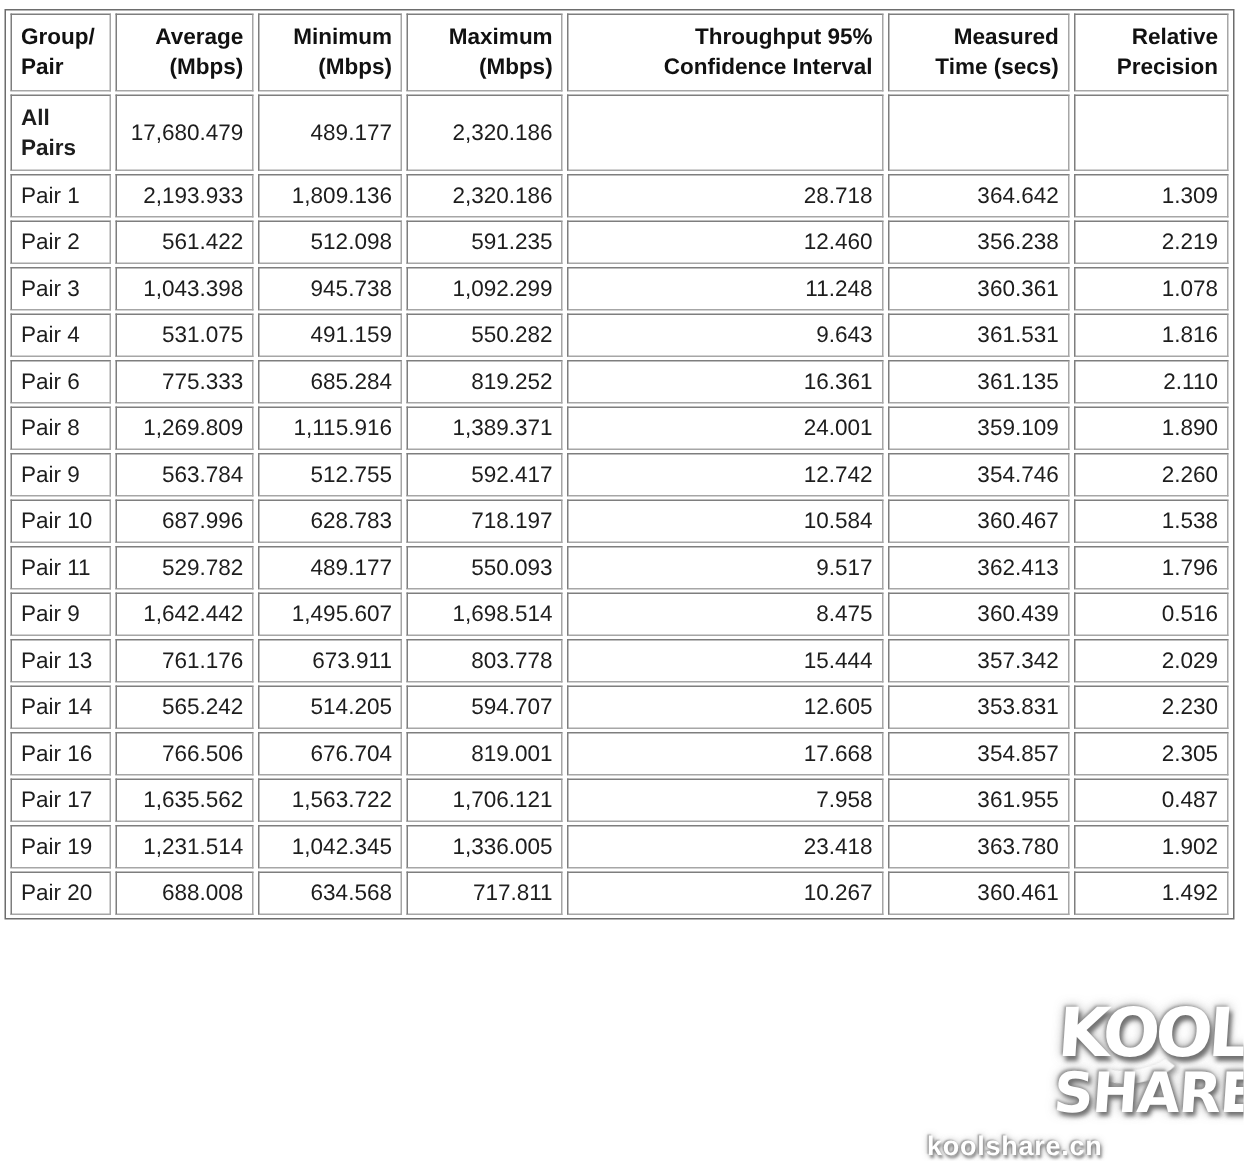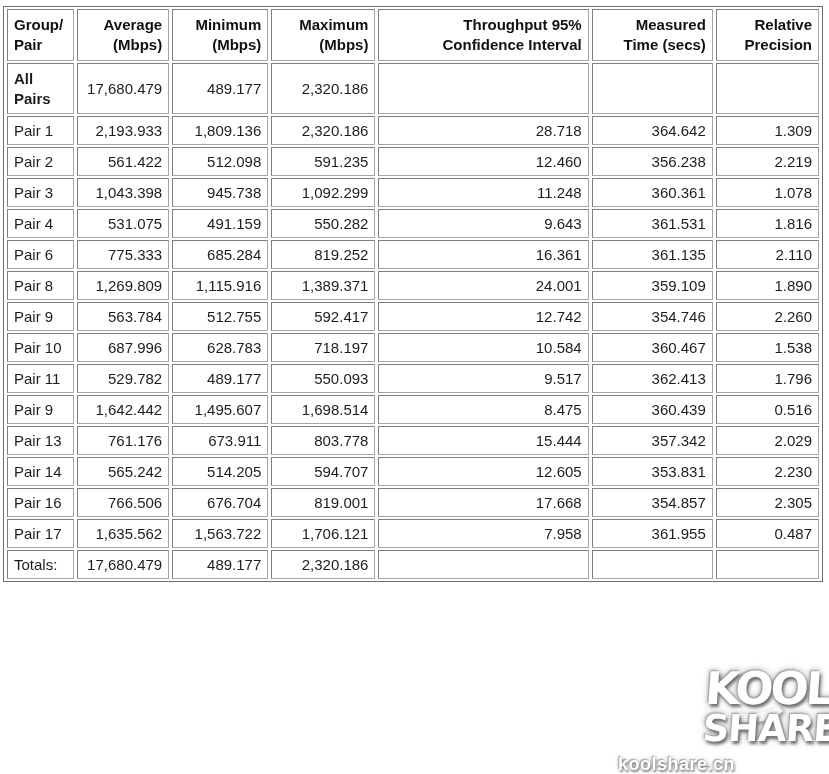--- a/index.html
+++ b/index.html
@@ -257,27 +257,36 @@
         <tr>
           <td class="align-left group-cell">Pair 17</td>
           <td class="align-right">1,635.562</td>
           <td class="align-right">1,563.722</td>
           <td class="align-right">1,706.121</td>
           <td class="align-right">7.958</td>
           <td class="align-right">361.955</td>
           <td class="align-right">0.487</td>
         </tr>
         <tr>
-          <td class="align-left group-cell">Totals:</td>
-          <td class="align-right">17,680.479</td>
-          <td class="align-right">489.177</td>
-          <td class="align-right">2,320.186</td>
-          <td class="align-right"></td>
-          <td class="align-right"></td>
-          <td class="align-right"></td>
+          <td class="align-left group-cell">Pair 19</td>
+          <td class="align-right">1,231.514</td>
+          <td class="align-right">1,042.345</td>
+          <td class="align-right">1,336.005</td>
+          <td class="align-right">23.418</td>
+          <td class="align-right">363.780</td>
+          <td class="align-right">1.902</td>
+        </tr>
+        <tr>
+          <td class="align-left group-cell">Pair 20</td>
+          <td class="align-right">688.008</td>
+          <td class="align-right">634.568</td>
+          <td class="align-right">717.811</td>
+          <td class="align-right">10.267</td>
+          <td class="align-right">360.461</td>
+          <td class="align-right">1.492</td>
         </tr>
       </tbody>
   </table>
 </div>
 
 <div class="watermark" id="wm-smile"></div>
 <div class="watermark" id="wm-logo">
   <div class="wm-line1">KOOL</div>
   <div class="wm-line2">SHARE</div>
 </div>

